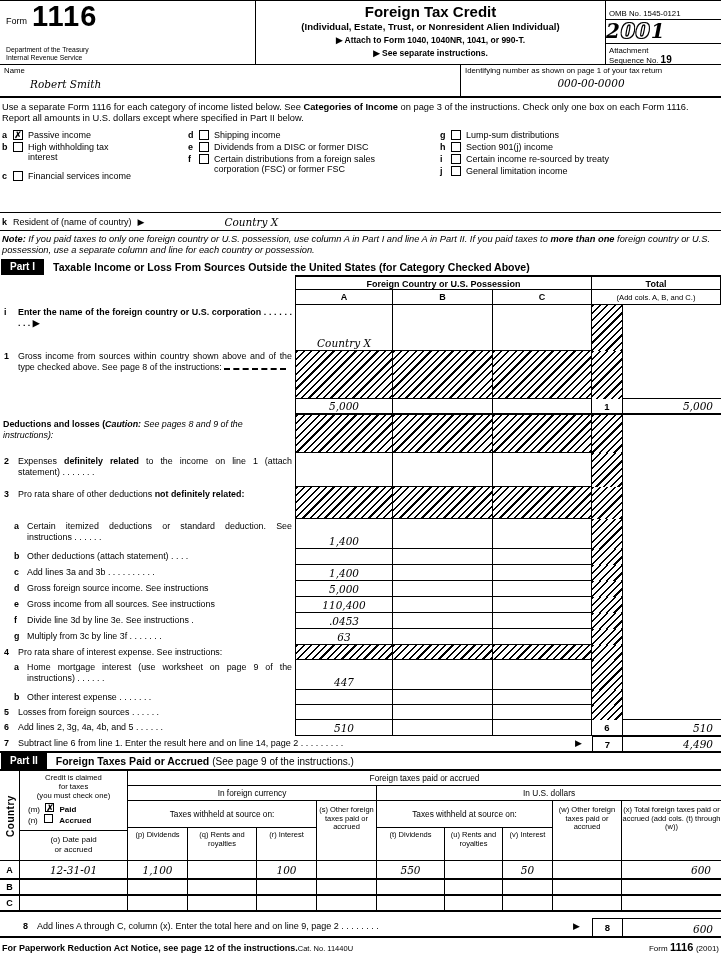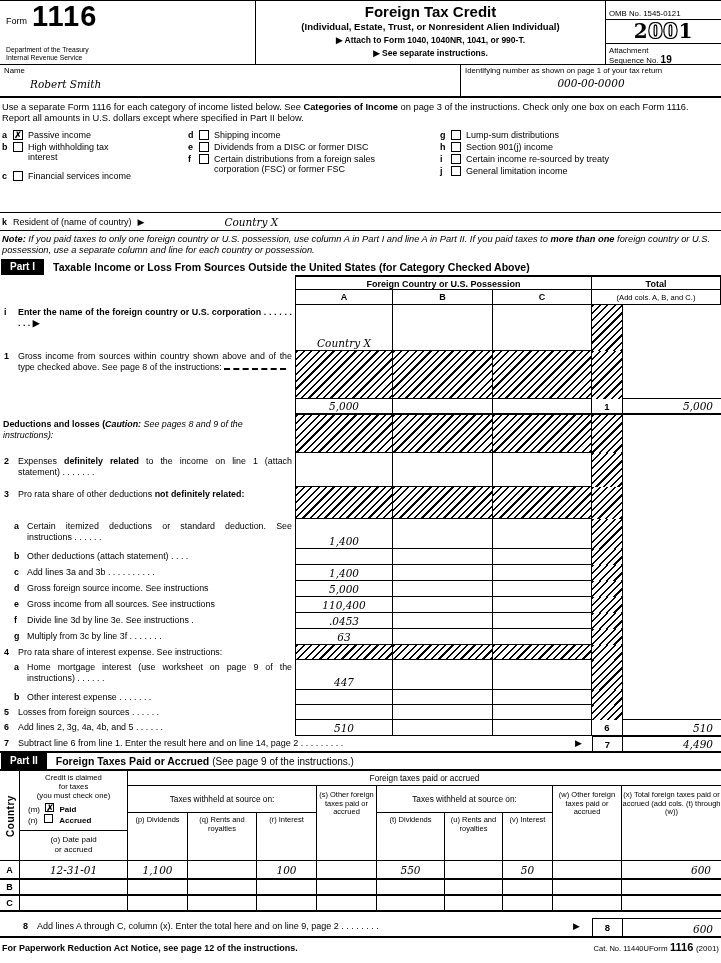--- a/index.html
+++ b/index.html
@@ -27,21 +27,21 @@
 .formline { display:flex; gap:5px; align-items:flex-end; }
 .form-word { font-size:9px; padding-bottom:4px; }
 .form-num { font-size:29px; font-weight:bold; line-height:27px; letter-spacing:1px; }
 .dept { font-size:6.8px; line-height:8px; }
 .hdr-center { flex:1; text-align:center; padding-top:2px; }
 .h-title { font-size:15px; font-weight:bold; line-height:17px; }
 .h-sub { font-size:9.5px; font-weight:bold; margin-top:1px; }
 .h-attach { font-size:8.5px; font-weight:bold; margin-top:3px; }
 .hdr-right { width:116px; border-left:1px solid #000; font-size:7.8px; }
 .omb { padding:8px 3px 1px; border-bottom:1px solid #000; }
-.yearbox { text-align:center; border-bottom:1px solid #000; padding:0 0 1px; }
+.yearbox { border-bottom:1px solid #000; padding:0 0 1px;font-style:italic; }
 .yr { font-size:20px; font-weight:bold; font-family:"DejaVu Serif", serif; letter-spacing:1px; line-height:22px; }
 .yr-o { color:#fff; text-shadow:-1px -1px 0 #000, 1px -1px 0 #000, -1px 1px 0 #000, 1px 1px 0 #000; }
 .attach-seq { padding:2px 3px 0; line-height:9px; }
 .seq-no { font-size:10px; font-weight:bold; }
 .name-row { display:flex; height:33px; border-bottom:2px solid #000; font-size:7.8px; }
 .name-cell { width:461px; border-right:1px solid #000; padding:1px 4px; }
 .id-cell { flex:1; padding:1px 4px; }
 .name-val { margin:3px 0 0 26px; }
 .id-val { text-align:center; margin-top:2px; }
 
@@ -524,20 +524,24 @@
           <div><span>(m)</span> <span class="cb" style="width:9px;height:9px;margin:0 3px">✗</span> <span class="b">Paid</span></div>
           <div><span>(n)</span> <span class="cb" style="width:9px;height:9px;margin:0 4px"></span> <span class="b">Accrued</span></div>
         </div>
         <div style="flex:1; text-align:center; font-size:8px; line-height:9.5px; padding-top:4px">
           <div>(o) Date paid</div>
           <div>or accrued</div>
         </div>
       </div>
       <div style="width:593px; display:flex; flex-direction:column">
         <div class="bb p2hdr" style="height:15px; padding-top:2px">Foreign taxes paid or accrued</div>
+        <div style="height:15px; display:flex">
+          <div class="br bb p2hdr" style="width:249px; padding-top:2px">In foreign currency</div>
+          <div class="bb p2hdr" style="flex:1; padding-top:2px">In U.S. dollars</div>
+        </div>
         <div style="flex:1; display:flex">
           <div style="width:189px; display:flex; flex-direction:column">
             <div class="bb br p2hdr" style="height:27px; display:flex; align-items:center; justify-content:center">Taxes withheld at source on:</div>
             <div style="flex:1; display:flex">
               <div class="br colh" style="width:60px">(p) Dividends</div>
               <div class="br colh" style="width:69px">(q) Rents and royalties</div>
               <div class="br colh" style="width:60px">(r) Interest</div>
             </div>
           </div>
           <div class="br colh" style="width:60px; padding-top:5px">(s) Other foreign taxes paid or accrued</div>
@@ -605,17 +609,17 @@
       <span style="margin-left:auto; padding-right:10px">▶</span>
     </div>
     <div class="cn bl br bt numbox">8</div>
     <div class="ct bt amtr">
         <span class="val">600</span>
       </div>
   </div>
 
   <div class="footer">
     <span class="b" style="font-size:9px">For Paperwork Reduction Act Notice, see page 12 of the instructions.</span>
-    <span style="flex:1; text-align:right; font-size:7.5px">Cat. No. 11440U</span>
+    <span style="flex:1; text-align:left; font-size:7.5px">Cat. No. 11440U</span>
     <span style="white-space:nowrap"><span style="font-size:8px">Form</span> <span class="b" style="font-size:11px">1116</span> <span style="font-size:8px">(2001)</span></span>
   </div>
 
 </div>
 
 </body></html>

